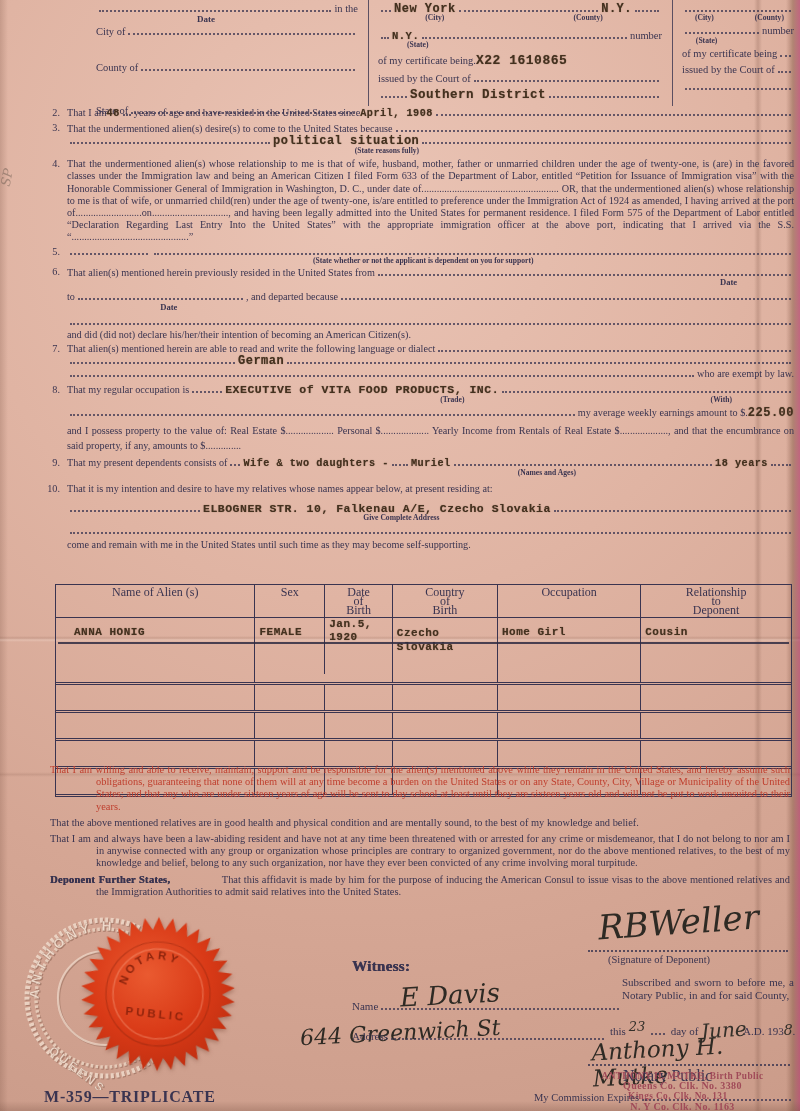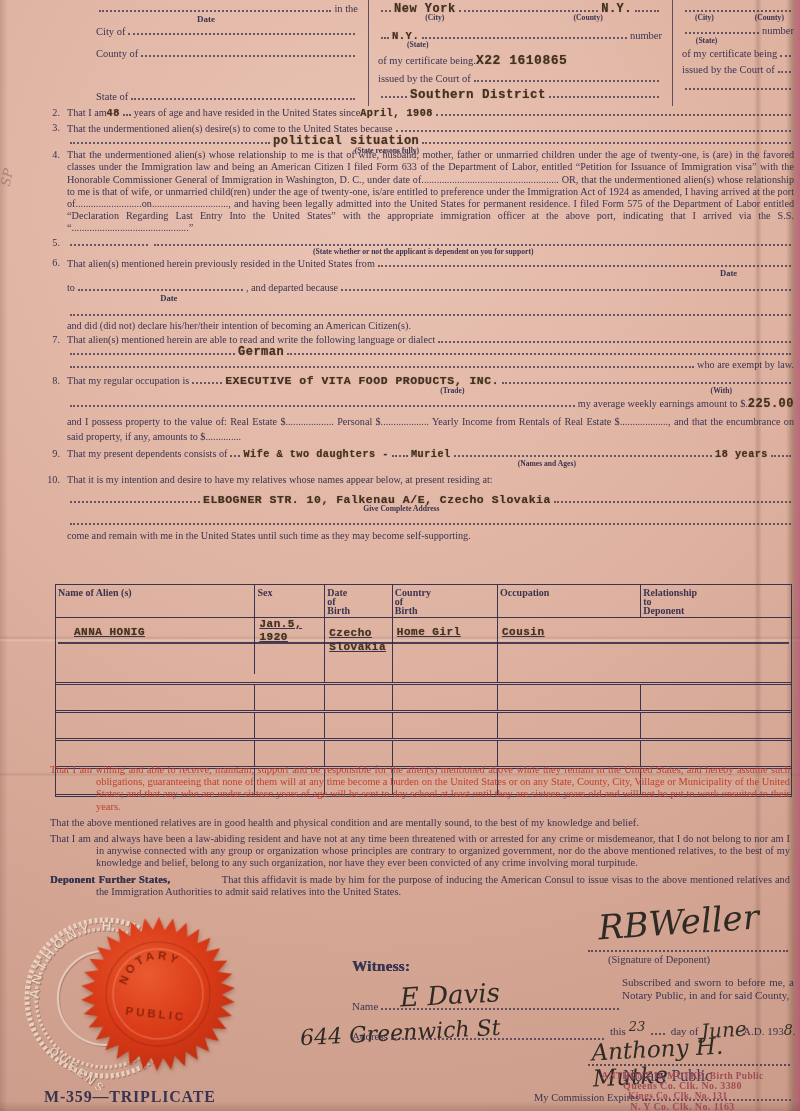--- a/index.html
+++ b/index.html
@@ -41,23 +41,23 @@
   #items{position:absolute;left:38px;top:107px;width:756px;height:476px;font-size:10.2px;line-height:12.1px;overflow:hidden;}
   .item{display:flex;margin-bottom:2px;}
   .inum{width:22px;text-align:right;margin-right:7px;flex:none;}
   .ibody{flex:1;position:relative;}
   .just{text-align:justify;}
 
   
   #tblwrap{position:absolute;left:55px;top:584px;width:737px;}
   .tgrid{display:grid;grid-template-columns:27% 9.5% 9.2% 14.3% 19.5% 20.5%;}
   #tbl{border:1.6px solid #3a3450;border-bottom:3.5px double #3a3450;}
-  .th{font-size:10px;font-weight:bold;padding:3px 2px 2px;white-space:pre-line;line-height:9px;}
+  .th{font-size:12px;font-weight:normal;text-align:center;padding:3px 2px 2px;white-space:pre-line;line-height:9px;}
   .tc{border-left:1.4px solid #3a3450;}
-  .trow{position:relative;text-decoration:underline;}
+  .trow{position:relative;}
   .tr1 .cell{height:56px;font-size:11px;padding-top:8px;}
   .tr1{border-top:1.6px solid #3a3450;border-bottom:3.5px double #3a3450;}
   .tr1::after{content:"";position:absolute;left:2px;right:2px;top:24px;border-top:2px solid #2f2b42;opacity:.85;}
   .tre{height:25px;border-bottom:3.5px double #3a3450;}
   .tre:last-child{border-bottom:none;}
   .cell{padding:0 4px;white-space:pre-line;}
 
   
   #cert{position:absolute;left:38px;top:764px;width:752px;font-size:10.4px;line-height:12.2px;}
   .decl{padding-left:58px;text-indent:-46px;text-align:justify;margin-bottom:4px;}
@@ -89,21 +89,21 @@
   <div id="hdr">
     <div class="vline" style="left:368px"></div>
     <div class="vline" style="left:672px"></div>
 
     <div id="hl">
       <div class="r lw hrow" style="margin-bottom:12px">
         <span class="d"></span>
         <span>in the</span>
         <span class="sub" style="left:42%;top:12px;font-size:9px">Date</span>
       </div>
-      <div class="r hrow" style="margin-bottom:10px">
+      <div class="r hrow" style="margin-bottom:24px">
         <span>City of</span>
         <span class="d"></span>
       </div>
       <div class="r hrow" style="margin-bottom:32px">
         <span>County of</span>
         <span class="d"></span>
       </div>
       <div class="r hrow">
         <span>State of</span>
         <span class="d"></span>
@@ -181,21 +181,21 @@
       </div>
     </div>
 
     <div class="item">
       <span class="inum">3.</span>
       <div class="ibody">
         <div class="r">
           <span>That the undermentioned alien(s) desire(s) to come to the United States because</span>
           <span class="d"></span>
         </div>
-        <div class="r lw" style="">
+        <div class="r lw" style="margin-bottom:9px">
           <span class="dfix" style="width:200px"></span>
           <span class="typed" style="font-size:12px">political situation</span>
           <span class="d"></span>
           <span class="sub" style="left:44%;top:10px">(State reasons fully)</span>
         </div>
       </div>
     </div>
 
     <div class="item">
       <span class="inum">4.</span>
@@ -320,20 +320,21 @@
         <div class="th tc">Country
 of
 Birth</div>
         <div class="th tc">Occupation</div>
         <div class="th tc">Relationship
 to
 Deponent</div>
       </div>
       <div class="tgrid trow tr1">
         <div class="cell typed" style="padding-left:18px">ANNA HONIG</div>
+        <div class="cell tc typed">FEMALE</div>
         <div class="cell tc typed" style="padding-top:0;line-height:13px">Jan.5,
 1920</div>
         <div class="cell tc typed" style="line-height:14px">Czecho
 Slovakia</div>
         <div class="cell tc typed">Home Girl</div>
         <div class="cell tc typed">Cousin</div>
       </div>
       <div class="tgrid trow tre">
         <div class="cell"></div>
           <div class="cell tc"></div>

